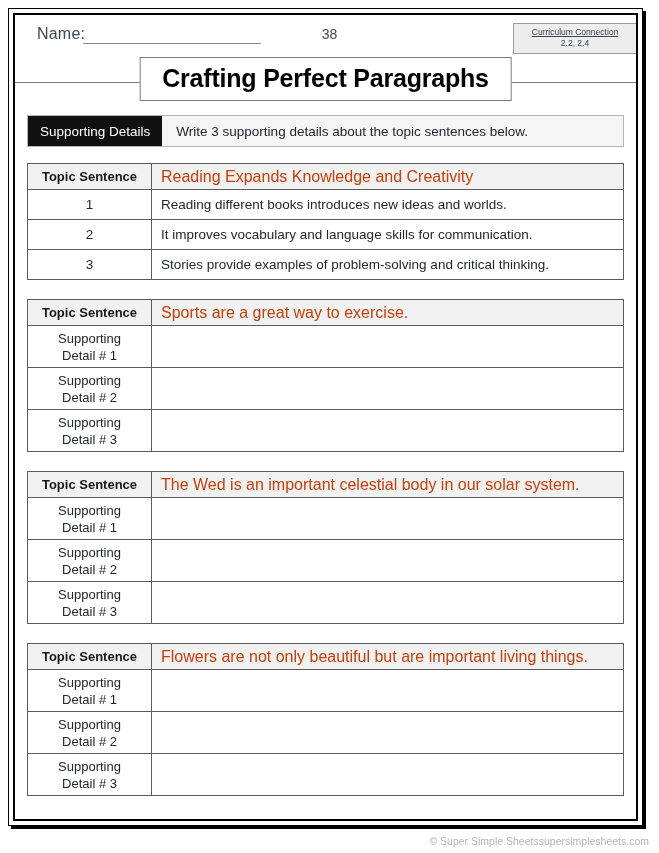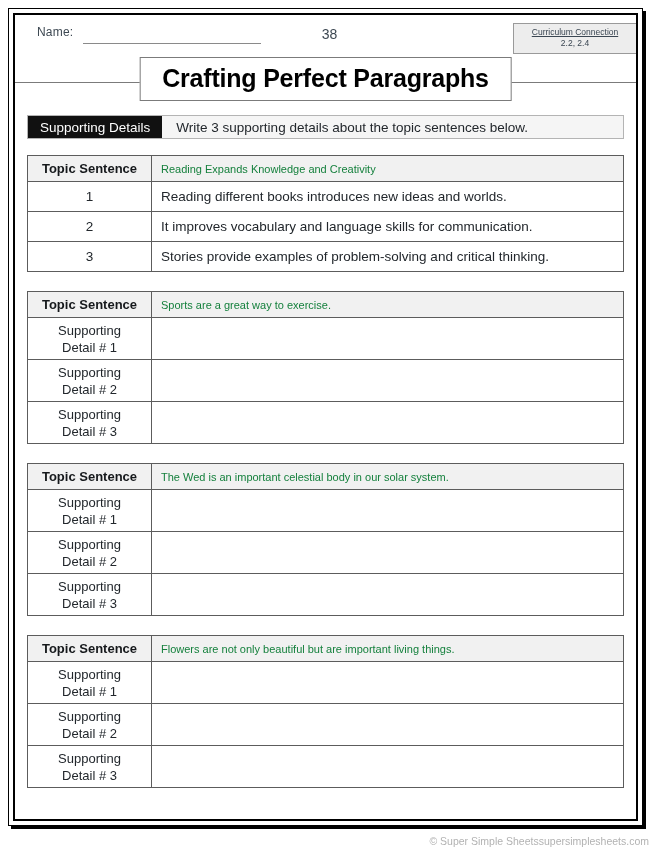--- a/index.html
+++ b/index.html
@@ -41,21 +41,21 @@
 
   
   .header-row {
     position: relative;
     height: 40px;
   }
   .name-label {
     position: absolute;
     left: 22px;
     top: 10px;
-    font-size: 12px;
+    font-size: 16px;
     color: #3d4852;
     letter-spacing: .2px;
   }
   .name-line {
     position: absolute;
     left: 68px;
     top: 28px;
     width: 178px;
     border-bottom: 1.4px solid #8a8a8a;
   }
@@ -124,21 +124,21 @@
     color: #000;
     white-space: nowrap;
     line-height: 30px;
     letter-spacing: -.2px;
   }
 
   
   .instruction-bar {
     display: flex;
     margin: 8px 12px 0 12px;
-    height: 24px;
+    height: 32px;
     border: 1px solid #b4b4b4;
     box-sizing: border-box;
   }
   .instruction-tab {
     background: #111111;
     color: #ffffff;
     font-size: 13.5px;
     padding: 0 12px;
     display: flex;
     align-items: center;
@@ -182,22 +182,22 @@
     margin-left: 20px;
   }
   .hdr-label {
     text-align: center;
     font-size: 13px;
     font-weight: bold;
     color: #16191c;
   }
   .hdr-topic {
     text-align: left;
-    font-size: 11px;
-    color: #15803d;
+    font-size: 16px;
+    color: #c2410c;
     padding-left: 9px;
   }
 
   .num-row td { height: 30px; }
   .num-label {
     text-align: center;
     font-size: 13.5px;
     color: #22272c;
   }
   .num-text {

